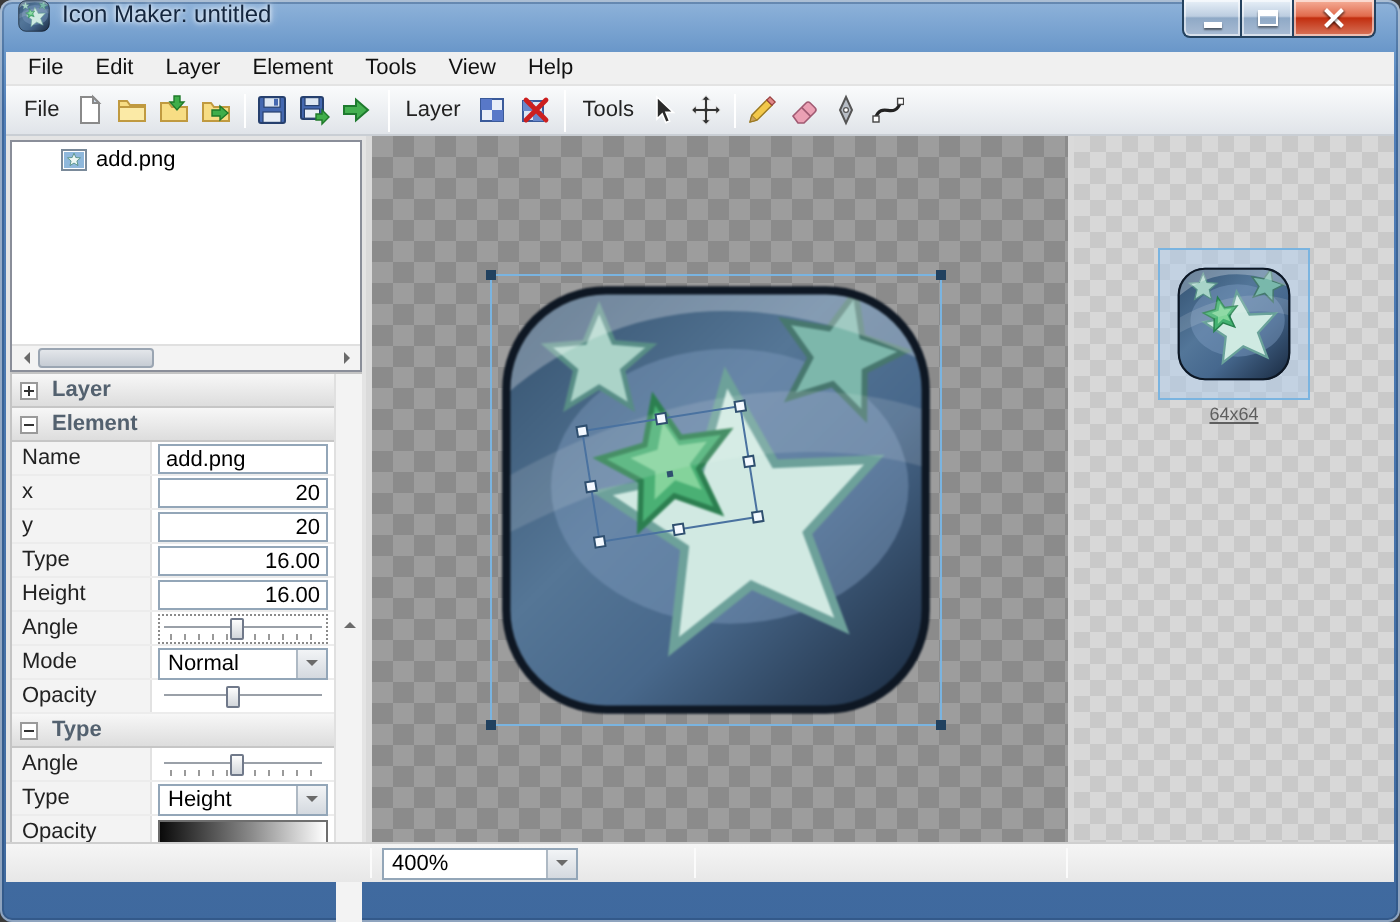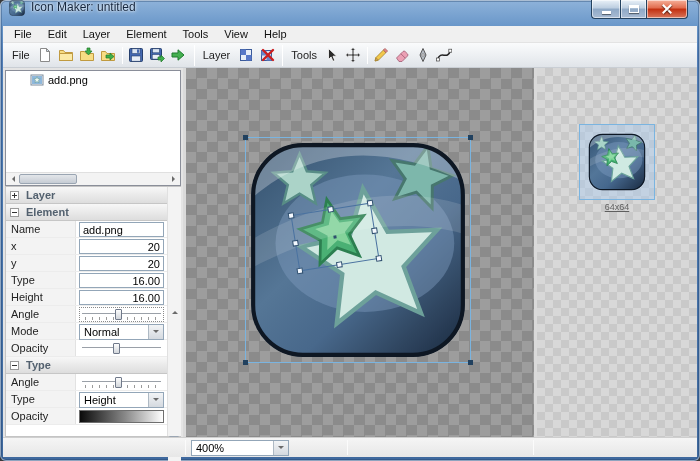--- a/index.html
+++ b/index.html
@@ -117,21 +117,21 @@
             background:repeating-conic-gradient(var(--preview-checker-b,#c9c9c9) 0% 25%, var(--preview-checker-a,#d8d8d8) 0% 50%) 0 0 / 16px 16px; }
   .preview-item { position:absolute; left:0; right:0; display:flex; flex-direction:column; align-items:center; }
   .preview-item.p32 { top:14px; }
   .preview-item.p64 { top:56px; }
   .preview-label { margin-top:2px; font-size:9px; color:#333; }
   .preview-item.p64 .preview-label { color:#5f5f5f;text-decoration:underline; }
   .sel-box { width:76px; height:76px; display:flex; align-items:center; justify-content:center;
              background:rgba(170,205,240,.45); border:1px solid var(--selection-blue,#6ea6dc); }
 
   
-  .statusbar { position:absolute; left:3px; right:3px; bottom:4px; height:20px;
+  .statusbar { position:absolute; left:3px; right:3px; bottom:20px; height:20px;
                background:linear-gradient(180deg,#f5f5f5,#e7e7e7); border-top:1px solid #cfcfcf; }
   .status-sep { position:absolute; top:2px; bottom:2px; width:1px; background:#c6c6c6; border-right:1px solid #fbfbfb; }
   .zoom-combo { position:absolute; left:188px; top:2px; width:98px; height:16px; }
 
   .hidden-defs { position:absolute; width:0; height:0; }
 </style>
 </head>
 <body>
 
 <svg class="hidden-defs" aria-hidden="true">

